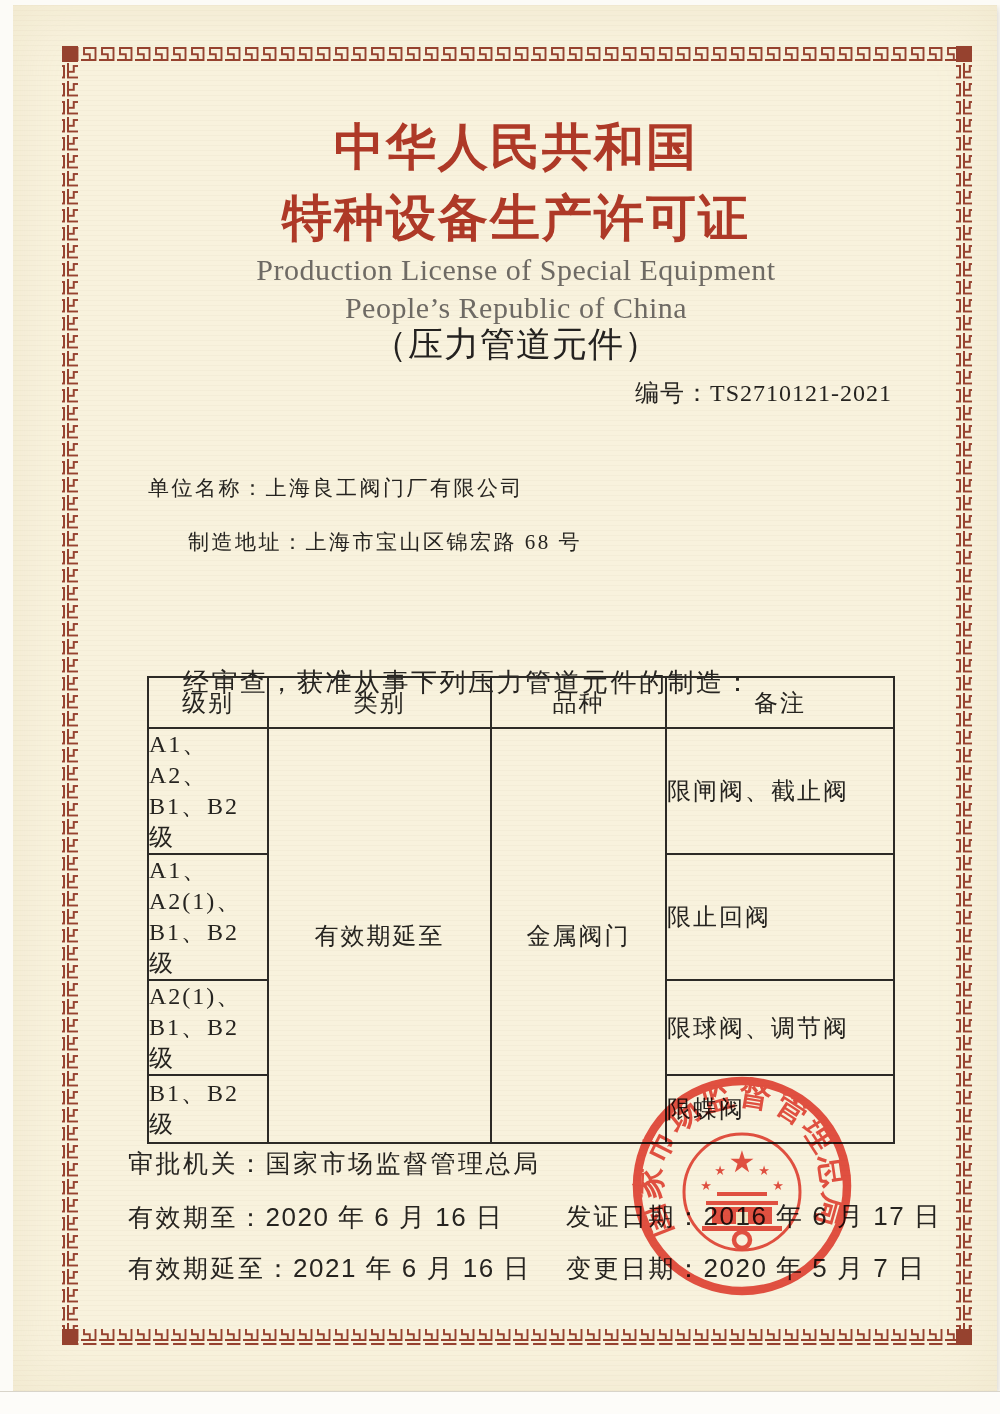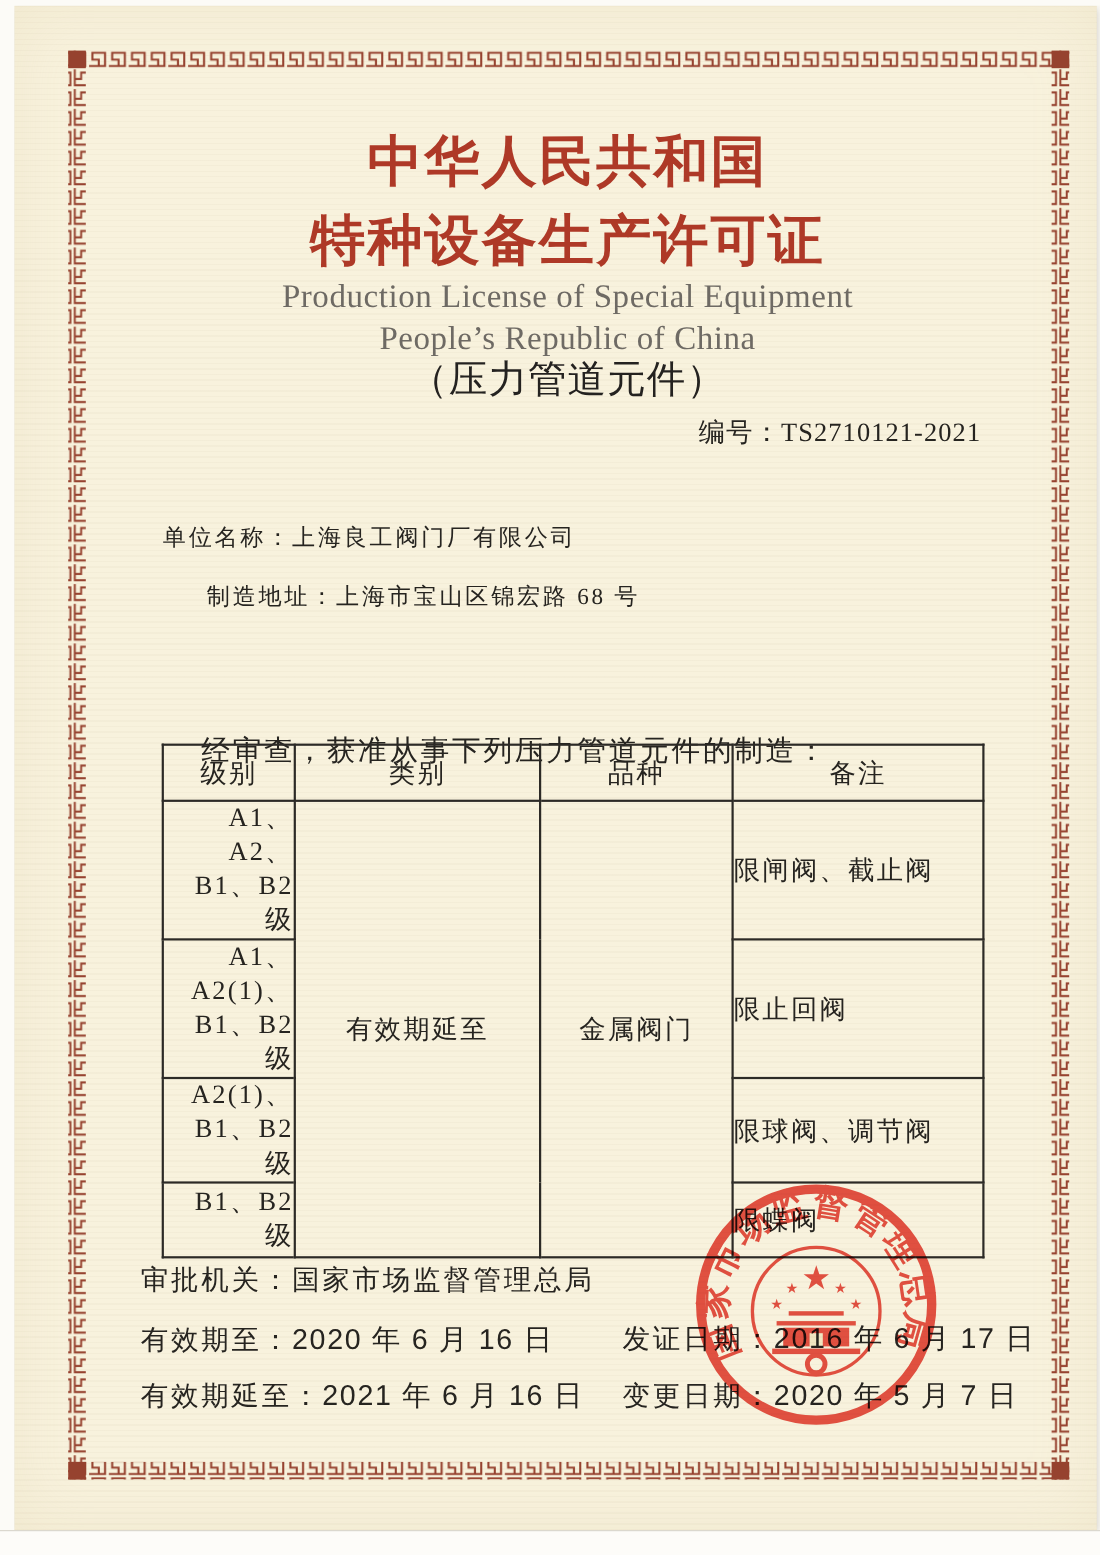--- a/index.html
+++ b/index.html
@@ -37,21 +37,21 @@
   #address { left:148px; top:528px;margin-left:40px; }
   #statement { left:183px; top:665px; font-size:26px; }
 
   table.grant { position:absolute; left:147px; top:676px; width:746px;
                 border-collapse:collapse; table-layout:fixed; }
   table.grant th, table.grant td {
     border:2px solid #2c2a26; font-weight:normal; font-size:24px; letter-spacing:2px;
     vertical-align:middle; padding:0;
   }
   table.grant th { height:51px; text-align:center; }
-  td.grade { text-align:right; padding-left:6px; white-space:pre-line; line-height:31px; font-size:23px; letter-spacing:1px; }
+  td.grade { text-align:left; padding-left:6px; white-space:pre-line; line-height:31px; font-size:23px; letter-spacing:1px; }
   td.mid   { text-align:center; }
   td.note  { text-align:left; padding-left:14px; }
   tr.r1 td { height:66px; }
   tr.r2 td { height:99px; }
   tr.r3 td { height:63px; }
   tr.r4 td { height:68px; }
 
   .fline { position:absolute; font-size:25px; letter-spacing:2.5px; white-space:nowrap; }
   #approval  { left:128px; top:1147px; }
   #valid     { left:128px; top:1200px; }

